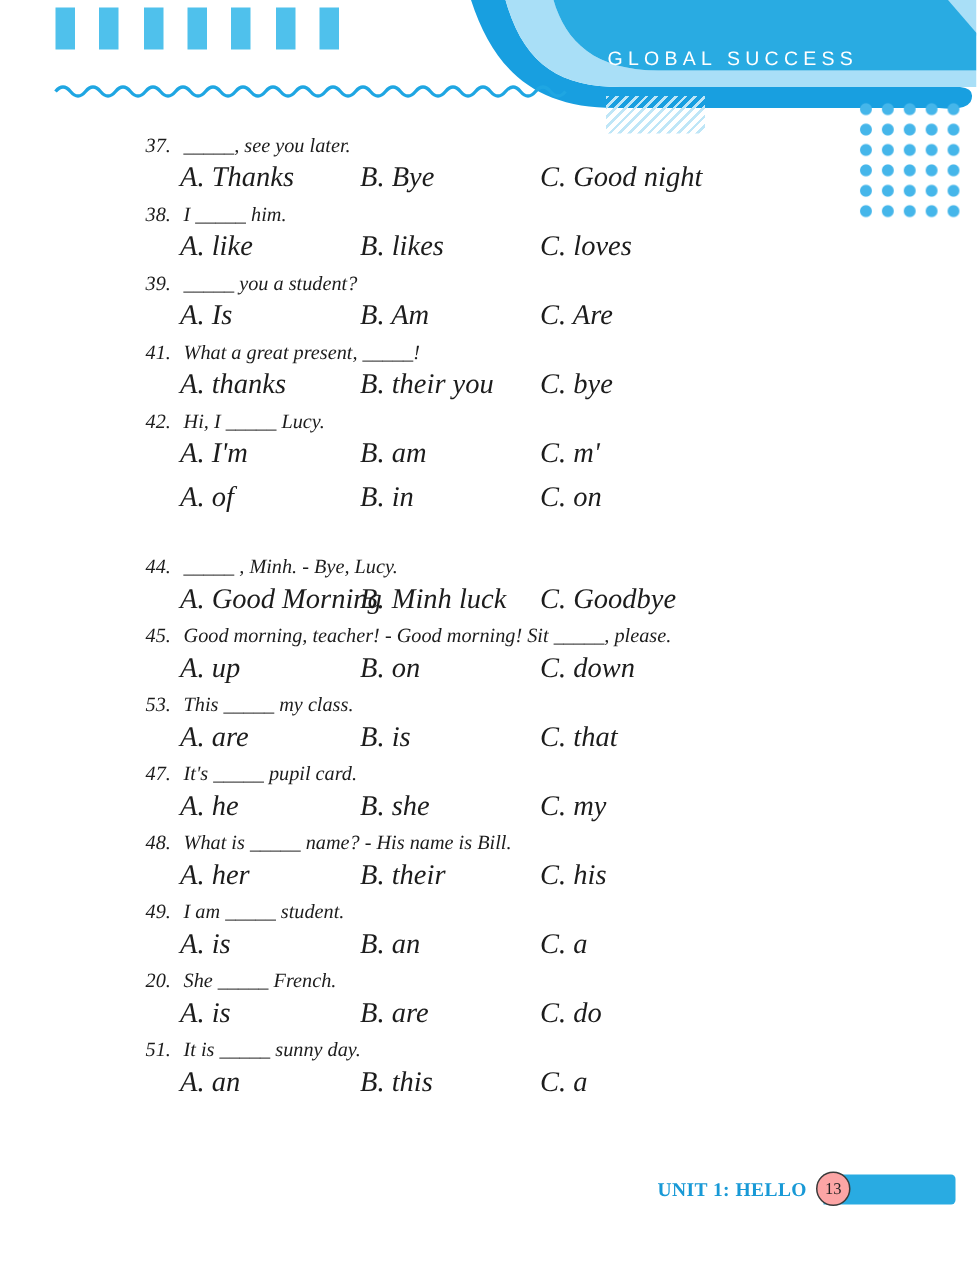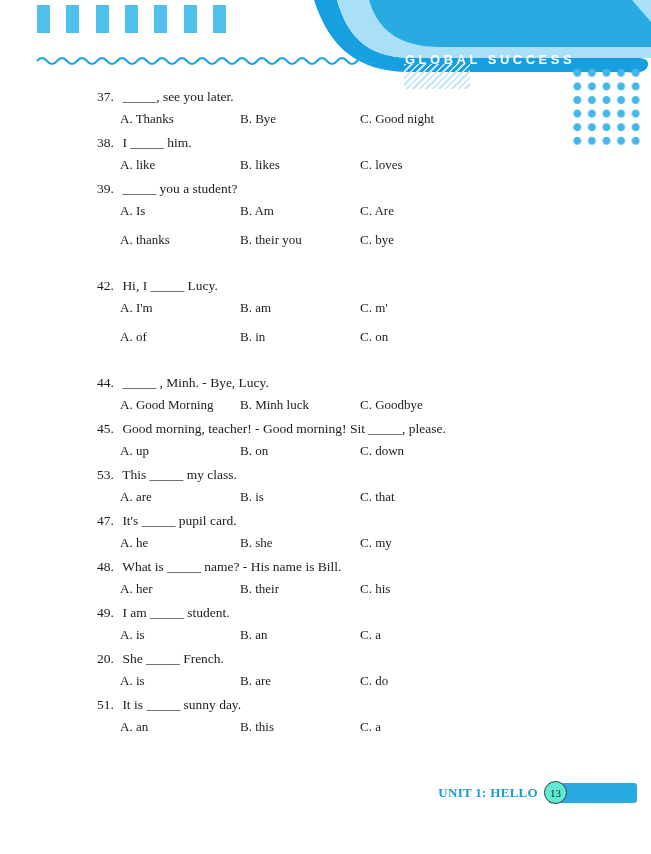--- a/index.html
+++ b/index.html
@@ -6,52 +6,51 @@
   body{
     width:651px;height:854px;position:relative;background:#ffffff;overflow:hidden;
     font-family:"Liberation Serif","DejaVu Serif",serif;color:#1c1c1c;
   }
   .page{position:absolute;inset:0;}
   
   .header-svg{position:absolute;top:0;left:0;}
   .brand-text{
     position:absolute;left:405px;top:31px;width:190px;
     font-family:"Liberation Sans","DejaVu Sans",sans-serif;
-    font-weight:bold;font-size:13px;letter-spacing:3.5px;color:#ffffff;
+    font-weight:normal;font-size:13px;letter-spacing:3.5px;color:#ffffff;
     white-space:nowrap;
-    margin-top:21px;
   }
   .hatch{
     position:absolute;left:404px;top:64px;width:66px;height:25px;
     background:repeating-linear-gradient(135deg,#bfe6f7 0 1.8px,transparent 1.8px 4.6px);
   }
   .dots{
     position:absolute;left:570px;top:66px;width:74px;height:82px;
     background-image:radial-gradient(circle,#45b6ea 3.6px,transparent 4.3px);
     background-size:14.6px 13.6px;
   }
   
   .questions{position:absolute;left:97px;top:88px;width:520px;}
-  .q{height:46px;}
+  .q{height:46px;font-style:italic;}
   .q-line{height:17px;line-height:17px;font-size:13.5px;white-space:nowrap;}
   .q-num{display:inline-block;min-width:22px;}
   .opts{margin-top:5px;margin-left:23px;display:grid;grid-template-columns:120px 120px auto;
-        font-size:13px;line-height:17px;white-space:nowrap;}
+        font-size:19px;line-height:17px;white-space:nowrap;}
   
   .footer-bar{
     position:absolute;left:549px;top:783px;width:88px;height:20px;
     background:#29abe2;border-radius:0 3px 3px 0;
   }
   .unit-label{
     position:absolute;right:113px;top:785px;
     font-size:13px;font-weight:bold;color:#1899d6;letter-spacing:.3px;white-space:nowrap;text-align:right;
   }
   .page-badge{
     position:absolute;left:544px;top:781px;width:21px;height:21px;border-radius:50%;
-    background:#5eead4;border:1.5px solid #3a3a3a;
+    background:#fca5a5;border:1.5px solid #3a3a3a;
     display:flex;align-items:center;justify-content:center;
     font-size:11px;color:#222222;
   }
 </style>
 </head>
 <body>
 
 <div class="page">
 
   <svg class="header-svg" width="651" height="150" viewBox="0 0 651 150">
@@ -107,20 +106,24 @@
       </div>
       <div class="opts">
         <span class="opt">A. Is</span>
         <span class="opt">B. Am</span>
         <span class="opt">C. Are</span>
       </div>
     </div>
 
 
     <div class="q">
+      <div class="q-line">
+        <span class="q-num">41.</span>
+        <span class="q-prompt">What a great present, _____!</span>
+      </div>
       <div class="opts">
         <span class="opt">A. thanks</span>
         <span class="opt">B. their you</span>
         <span class="opt">C. bye</span>
       </div>
     </div>
 
     <div class="q">
       <div class="q-line">
         <span class="q-num">42.</span>

